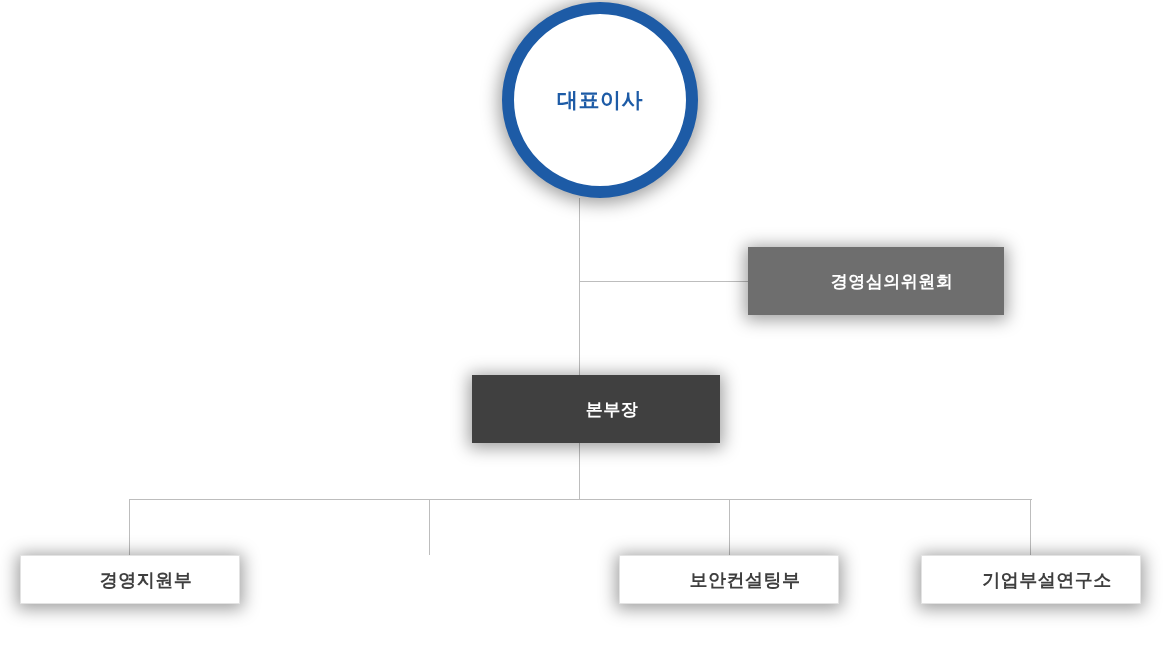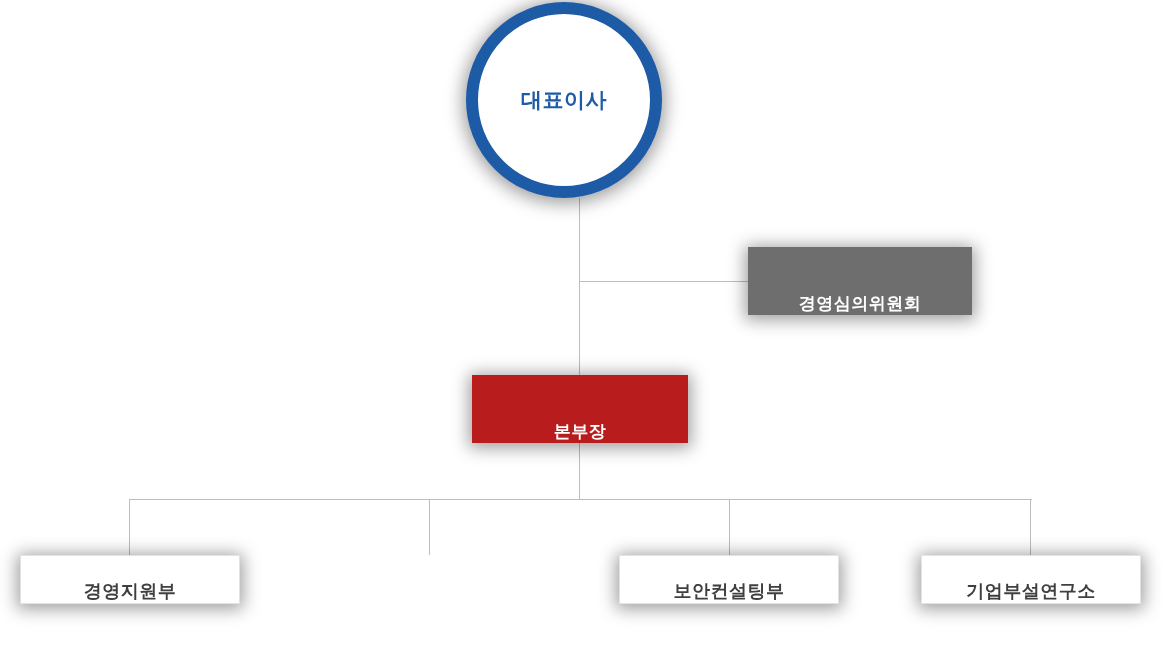--- a/index.html
+++ b/index.html
@@ -17,21 +17,21 @@
   }
   
   .line {
     position: absolute;
     background: #bdbdbd;
     z-index: 1;
   }
   
   .ceo-circle {
     position: absolute;
-    left: 466px;
+    left: 502px;
     top: 2px;
     width: 172px;
     height: 172px;
     background: #ffffff;
     border: 12px solid #1d5ba6;
     border-radius: 50%;
     display: flex;
     align-items: center;
     justify-content: center;
     box-shadow: 0 2px 18px 3px rgba(0,0,0,0.40);
@@ -40,45 +40,46 @@
   .ceo-circle .label {
     color: #1d5ba6;
     font-size: 21px;
     font-weight: bold;
     letter-spacing: 0.5px;
   }
   
   .node {
     position: absolute;
     display: flex;
-    align-items: flex-end;
+    align-items: center;
     justify-content: center;
     box-shadow: 0 2px 16px 3px rgba(0,0,0,0.38);
     z-index: 2;
+    padding-left: 32px;
   }
   .node .label { position: relative; z-index: 4; }
   .committee-box {
     left: 748px;
     top: 247px;
     width: 224px;
     height: 68px;
     background: #6e6e6e;
   }
   .committee-box .label {
     color: #ffffff;
     font-size: 17px;
     font-weight: 600;
     letter-spacing: 0.5px;
   }
   .manager-box {
     left: 472px;
     top: 375px;
     width: 216px;
     height: 68px;
-    background: #b91c1c;
+    background: #404040;
   }
   .manager-box .label {
     color: #ffffff;
     font-size: 17px;
     font-weight: 600;
     letter-spacing: 0.5px;
   }
   .dept-box {
     top: 555px;
     width: 220px;

